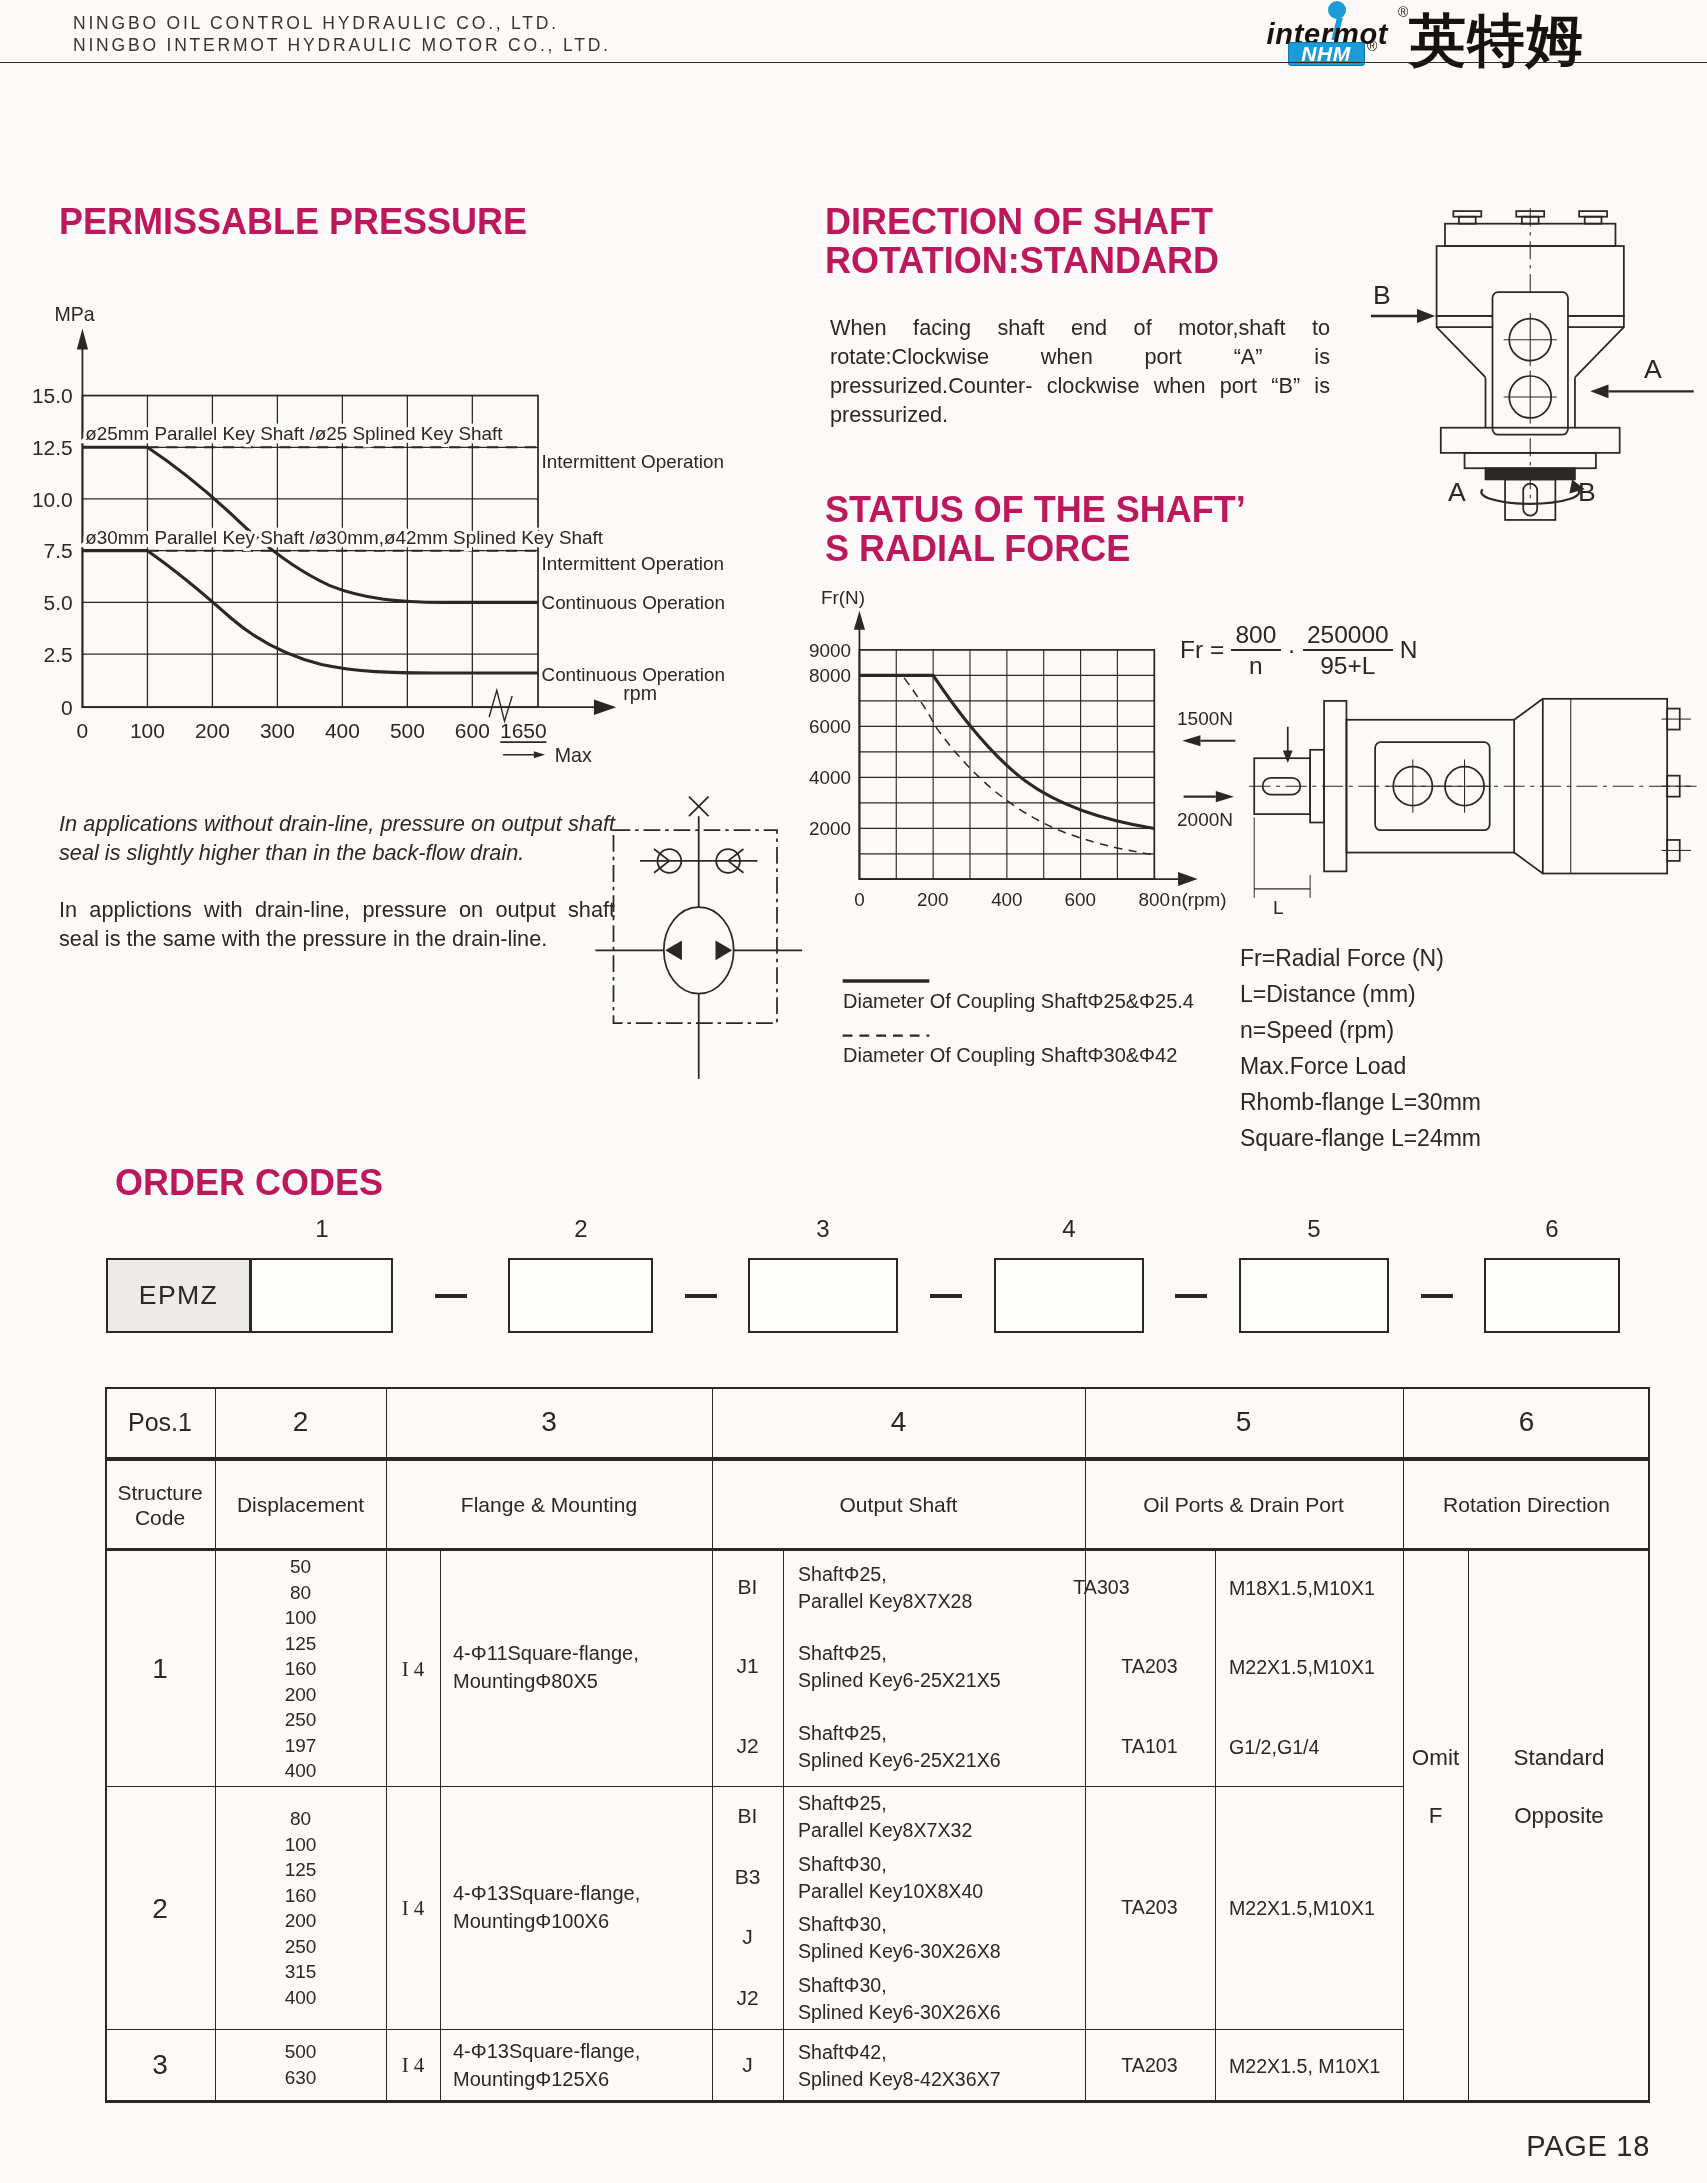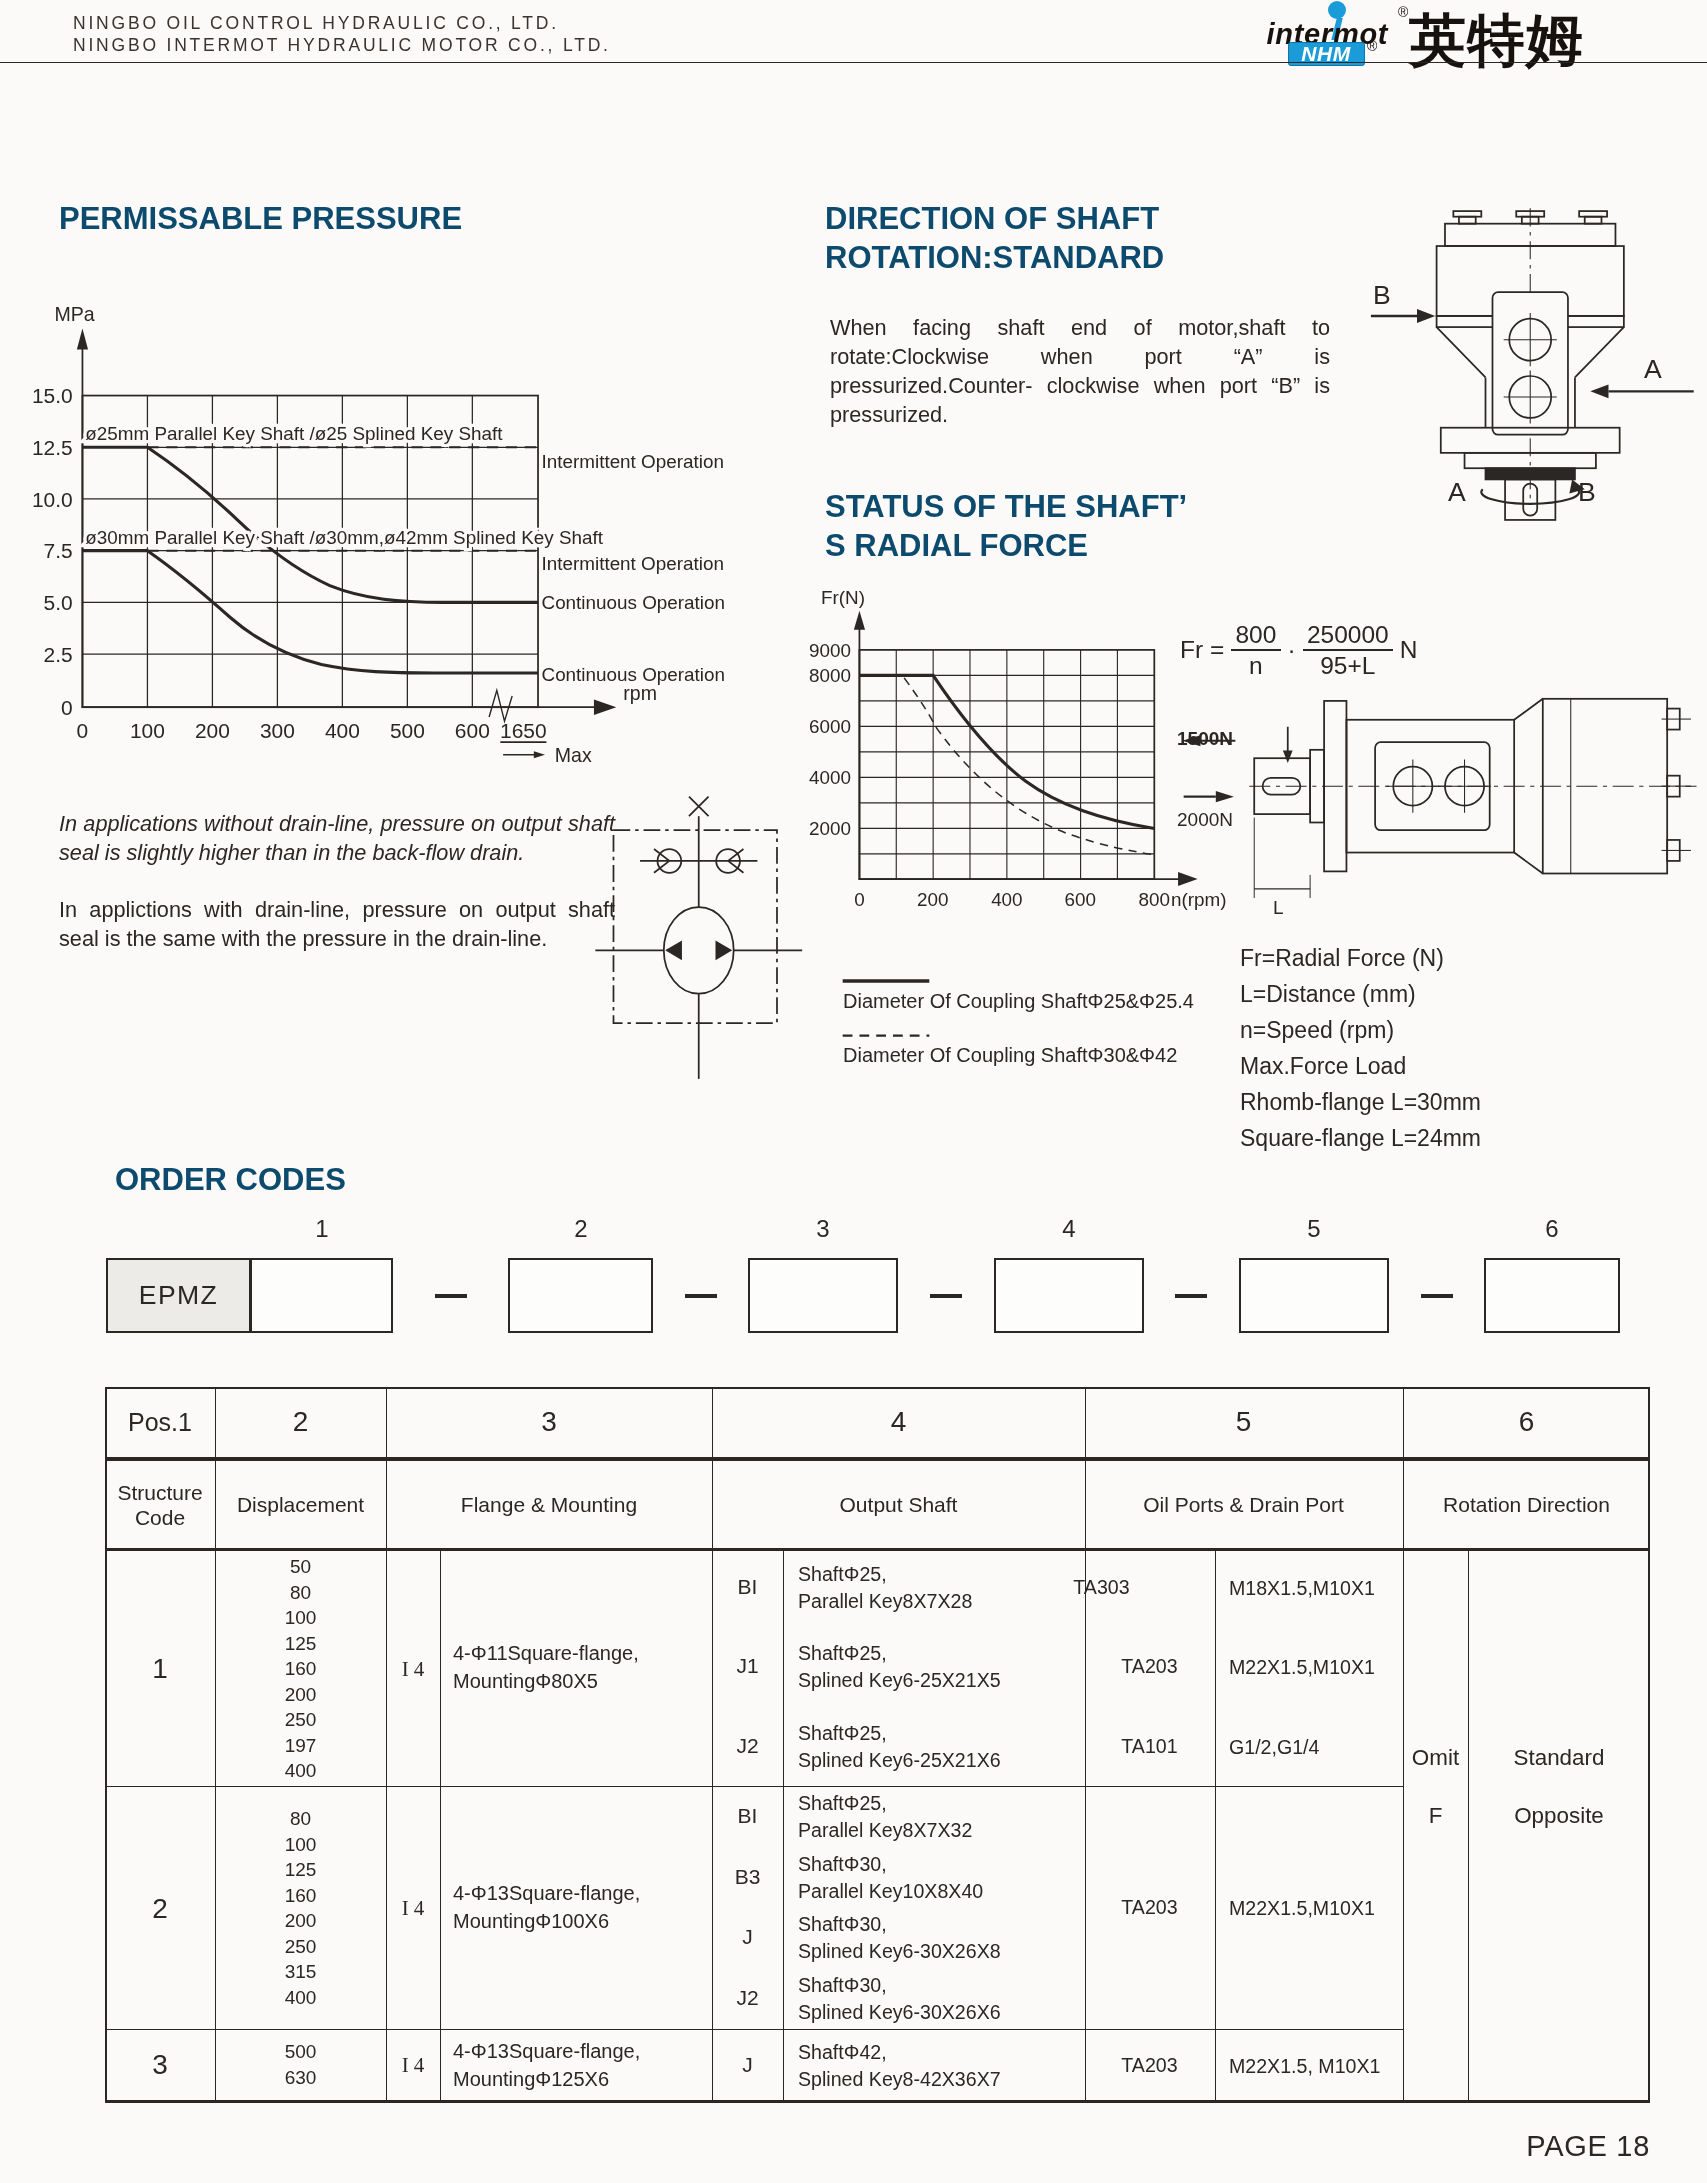--- a/index.html
+++ b/index.html
@@ -1,20 +1,20 @@
 <!DOCTYPE html>
 <html style="font-size:11.2px"><head>
 <meta charset="utf-8">
 <style>
   html,body{margin:0;padding:0;background:#e8e8e8;}
   #page{position:relative;width:1707px;height:2183px;background:#fbfaf8;overflow:hidden;
         font-family:"Liberation Sans",sans-serif;color:#2b2724;}
   .abs{position:absolute;}
   .co{font-size:17.5px;letter-spacing:2.8px;color:#3a332e;}
-  .h1{font-size:31px;font-weight:bold;letter-spacing:0px;color:#0c4a6e;}
+  .h1{font-size:36px;font-weight:bold;letter-spacing:0px;color:#be185d;}
   .body-txt{font-size:21.7px;line-height:29px;text-align:justify;color:#2b2724;}
   .note-list{font-size:23px;line-height:36px;color:#2b2724;}
   .legend-txt{font-size:20px;color:#2b2724;}
   .vline,.hline{position:absolute;background:#2b2724;}
   .cell{position:absolute;display:flex;align-items:center;justify-content:center;text-align:center;}
   .pre{white-space:pre-line;}
   .tbl-h1{font-size:28px;}
   .tbl-h2{font-size:21px;line-height:25px;}
   .tbl-txt{font-size:19.6px;line-height:26.6px;}
   .serif{font-family:"Liberation Serif",serif;}
@@ -247,21 +247,21 @@
       <path d="M1795,1170 V1285 M1875,1252 V1285" stroke-width="1.4"></path>
       <path d="M1795,1272 H1875" stroke-width="1.8"></path>
     </g>
   </svg>
 
   <div class="abs" style="left:1373px;top:280px;font-size:26.6px;">B</div>
   <div class="abs" style="left:1644px;top:354px;font-size:26.6px;">A</div>
   <div class="abs" style="left:1448px;top:477px;font-size:26.6px;">A</div>
   <div class="abs" style="left:1578px;top:477px;font-size:26.6px;">B</div>
 
-  <div class="abs" style="left:1177px;top:728px;font-size:19px;font-weight:bold;">1500N</div>
+  <div class="abs" style="left:1177px;top:708px;font-size:19px;">1500N</div>
   <div class="abs" style="left:1177px;top:809px;font-size:19px;">2000N</div>
   <div class="abs" style="left:1273px;top:897px;font-size:19px;">L</div>
 
   <div class="formula">
     <span>Fr =</span>
     <span class="frac">
       <span class="nu">800</span>
       <span class="de">n</span>
     </span>
     <span>·</span>

